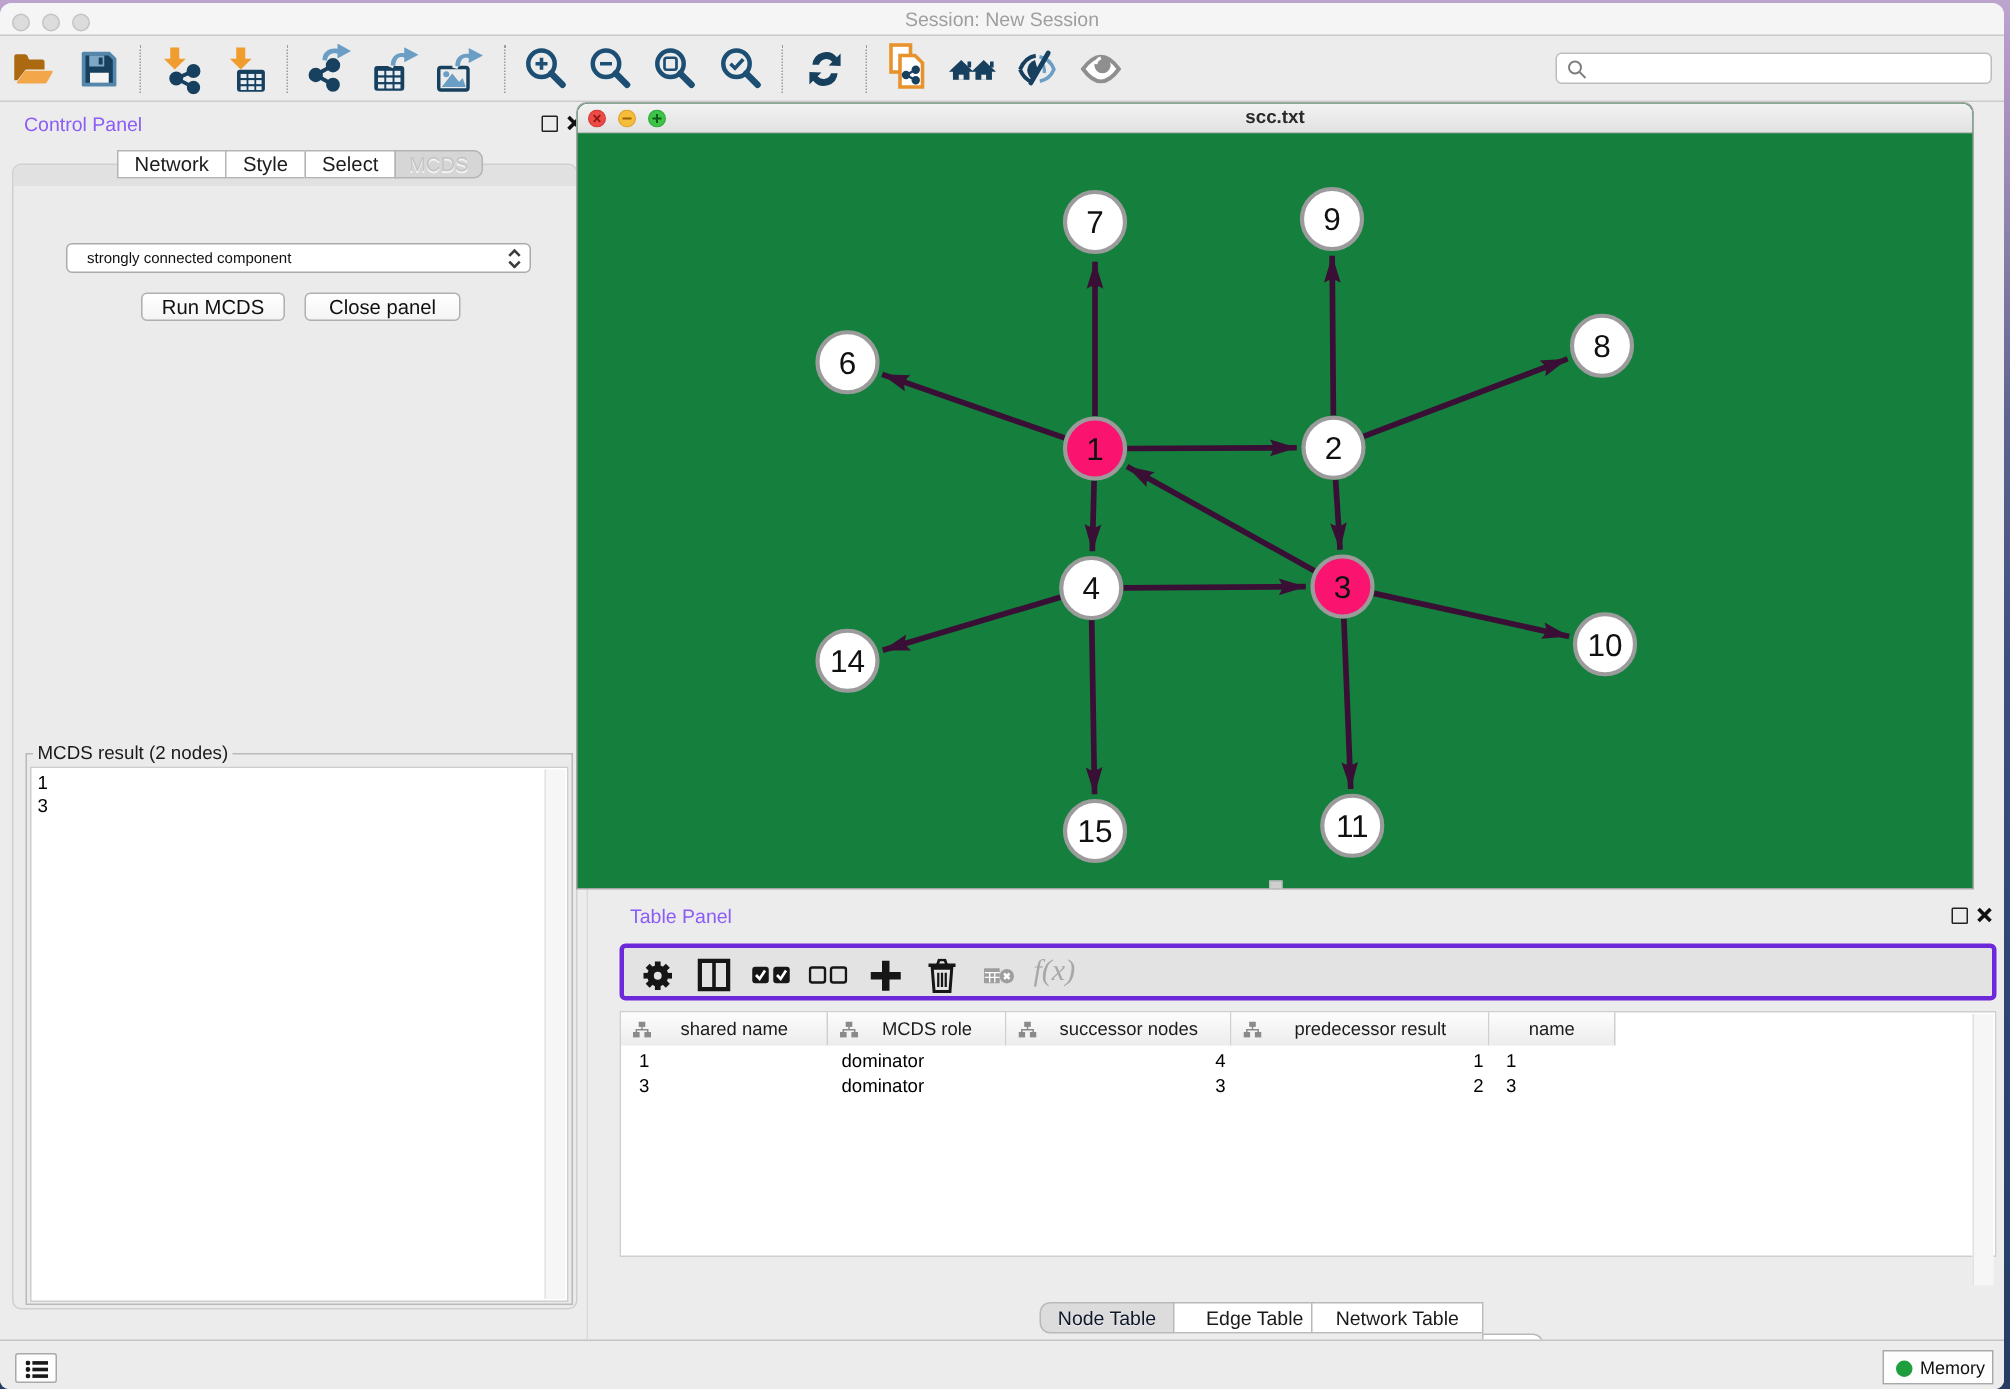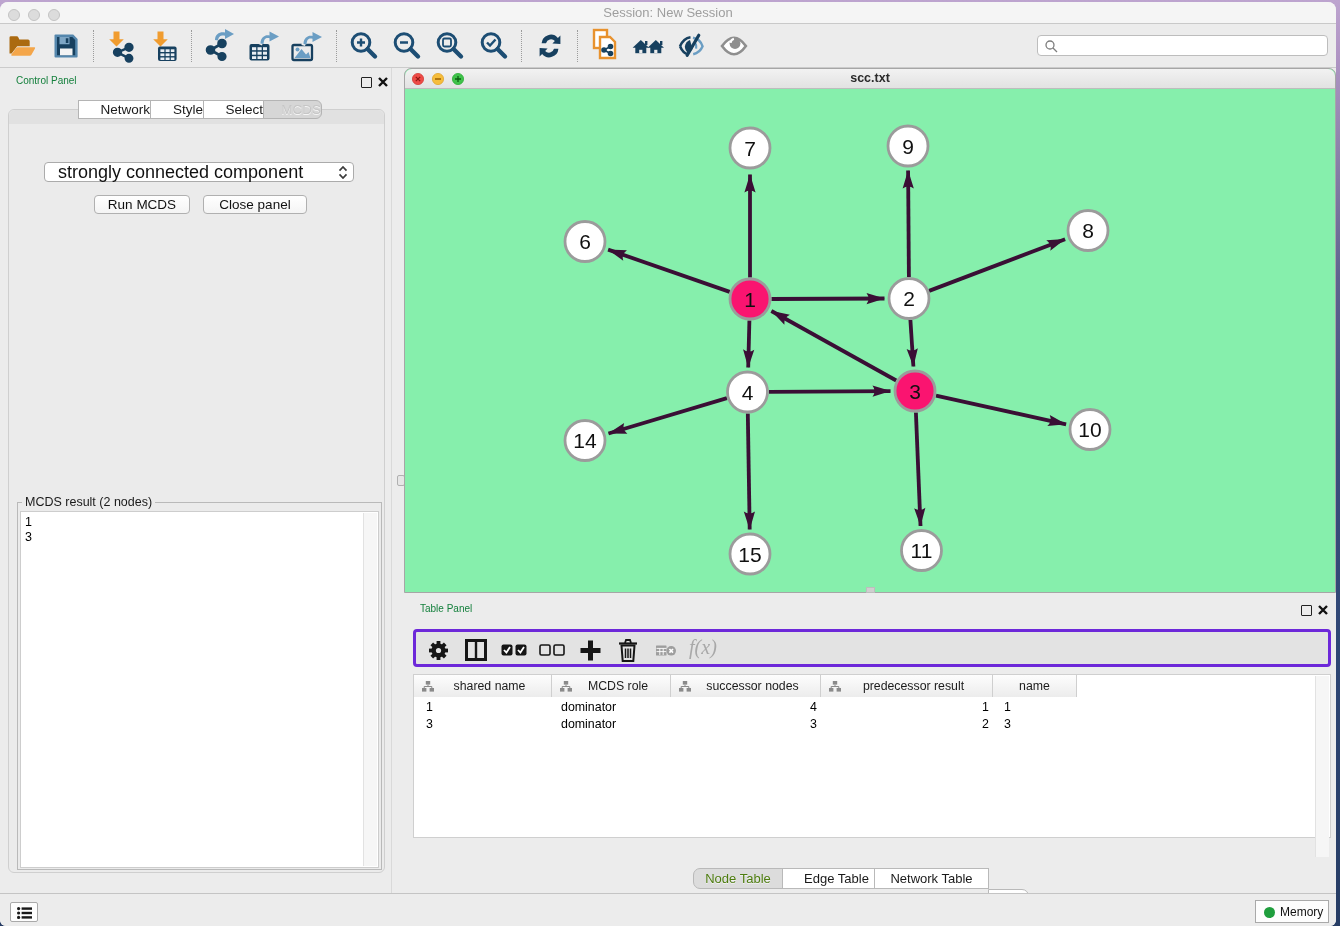--- a/index.html
+++ b/index.html
@@ -6,29 +6,29 @@
 body{background:linear-gradient(180deg,#bda4cf 0%,#b094c4 6%,#8d83ab 16%,#5f638f 30%,#3d4e7e 48%,#2e4674 70%,#263c64 100%);font-family:"Liberation Sans",sans-serif;}
 #win{position:absolute;left:0;top:2px;width:1336px;height:924px;background:#ececec;border-radius:8px 8px 6px 6px;overflow:hidden;}
 #titlebar{position:absolute;left:0;top:0;width:100%;height:21px;background:#f5f5f5;border-bottom:1px solid #c9c9c9;}
 .tl{position:absolute;top:7px;width:12px;height:12px;border-radius:50%;background:#dcdcdc;border:1px solid #c3c3c3;box-sizing:border-box;}
 #wtitle{position:absolute;top:3px;left:0;width:100%;text-align:center;font-size:13px;color:#9e9e9e;}
 #toolbar{position:absolute;left:0;top:22px;width:100%;height:43px;background:#ececec;border-bottom:1px solid #cbcbcb;}
 .ic{position:absolute;top:5px;width:34px;height:34px;}
 .tsep{position:absolute;top:6px;height:32px;width:0;border-left:1px dotted #9c9c9c;}
 #search{position:absolute;left:1037px;top:11px;width:291px;height:21px;background:#fff;border:1px solid #bdbdbd;border-radius:4px;box-sizing:border-box;}
 #leftpanel{position:absolute;left:0;top:66px;width:392px;height:825px;background:#ececec;border-right:1px solid #d9d9d9;box-sizing:border-box;}
-.paneltitle{font-size:10px;color:#15803d;}
-.tabtop{position:absolute;top:32px;height:19px;box-sizing:border-box;border:1px solid #b4b4b4;background:#fff;font-size:13.5px;color:#1c1c1c;text-align:right;line-height:18px;}
+.paneltitle{font-size:13px;color:#8b5cf6;}
+.tabtop{position:absolute;top:32px;height:19px;box-sizing:border-box;border:1px solid #b4b4b4;background:#fff;font-size:13.5px;color:#1c1c1c;text-align:center;line-height:18px;}
 #cpcontainer{position:absolute;left:8px;top:41px;width:377px;height:764px;border:1px solid #cfcfcf;border-radius:6px;background:#ebebeb;box-sizing:border-box;}
 #cpcontainer .topband{position:absolute;left:0;top:0;width:100%;height:14px;background:#e1e1e1;border-radius:6px 6px 0 0;}
 .btn{position:absolute;height:19px;background:linear-gradient(#ffffff,#f4f4f4);border:1px solid #b0b0b0;border-radius:4px;box-sizing:border-box;font-size:13.5px;color:#111;text-align:center;line-height:17px;}
 #fieldset{position:absolute;left:17px;top:434px;width:365px;height:368px;border:1px solid #b9b9b9;box-sizing:border-box;}
 #fieldleg{position:absolute;left:22px;top:427px;background:#ebebeb;font-size:12.5px;color:#1a1a1a;padding:0 3px;}
 #mcdsbox{position:absolute;left:20px;top:443px;width:359px;height:357px;background:#fff;border:1px solid #cdcdcd;box-sizing:border-box;font-size:12.5px;color:#000;line-height:15px;}
-#netwin{position:absolute;left:404px;top:66px;width:932px;height:525px;background:#86efac;border:1px solid #a6a6a6;border-radius:7px 7px 0 0;box-sizing:border-box;}
+#netwin{position:absolute;left:384px;top:66px;width:932px;height:525px;background:#15803d;border:1px solid #a6a6a6;border-radius:7px 7px 0 0;box-sizing:border-box;}
 #nettitle{position:absolute;left:0;top:0;width:100%;height:19px;background:linear-gradient(#f2f2f2,#e2e2e2);border-bottom:1px solid #bdbdbd;border-radius:7px 7px 0 0;}
 #tablepanel{position:absolute;left:404px;top:592px;width:932px;height:299px;background:#ececec;}
 #tptoolbar{position:absolute;left:9px;top:35px;width:918px;height:38px;background:#e3e3e3;border:3px solid #6d28d9;border-radius:4px;box-sizing:border-box;}
 #tpTable{position:absolute;left:9px;top:80px;width:918px;height:164px;background:#fff;border:1px solid #cfcfcf;box-sizing:border-box;}
 .th{position:absolute;top:0;height:22px;background:linear-gradient(#fdfdfd,#ececec);border-right:1px solid #cfcfcf;box-sizing:border-box;font-size:12.3px;color:#1c1c1c;}
 .td{position:absolute;font-size:12.4px;color:#000;height:17px;line-height:17px;}
 .btab{position:absolute;top:274px;height:21px;box-sizing:border-box;border:1px solid #b9b9b9;background:#fff;font-size:13px;color:#1a1a1a;text-align:center;line-height:19px;}
 #statusbar{position:absolute;left:0;top:891px;width:100%;height:33px;background:#ececec;border-top:1px solid #c4c4c4;text-decoration:underline;}
 </style>
 </head>
@@ -190,21 +190,21 @@
         <path d="M2 2 L10 10 M10 2 L2 10" stroke="#111" stroke-width="2.4"></path>
       </svg>
     <div id="cpcontainer">
         <div class="topband"></div>
       </div>
     <div class="tabtop" style="left:78px;width:73px;">Network</div>
     <div class="tabtop" style="left:150px;width:54px;">Style</div>
     <div class="tabtop" style="left:203px;width:61px;">Select</div>
     <div class="tabtop" style="left:263px;width:59px;background:#d6d6d6;color:#c6c6c6;text-shadow:0 1px 0 #f5f5f5;border-radius:0 6px 6px 0;">MCDS</div>
     <div style="position:absolute;left:44px;top:94px;width:310px;height:20px;background:#fff;border:1px solid #ababab;border-radius:4px;box-sizing:border-box;">
-      <div style="position:absolute;left:13px;top:1px;font-size:18px;color:#111;line-height:17px;">strongly connected component</div>
+      <div style="position:absolute;left:13px;top:1px;font-size:10px;color:#111;line-height:17px;">strongly connected component</div>
       <svg style="position:absolute;right:4px;top:3px;" width="12" height="13" viewBox="0 0 12 13">
           <path d="M2.5 4.6 L6 1 L9.5 4.6" fill="none" stroke="#3c3c3c" stroke-width="1.7"></path>
           <path d="M2.5 8.4 L6 12 L9.5 8.4" fill="none" stroke="#3c3c3c" stroke-width="1.7"></path>
         </svg>
     </div>
     <div class="btn" style="left:94px;top:127px;width:96px;">Run MCDS</div>
     <div class="btn" style="left:203px;top:127px;width:104px;text-align:center;">Close panel</div>
     <div id="fieldset"></div>
     <div id="fieldleg">MCDS result (2 nodes)</div>
     <div id="mcdsbox">
@@ -388,21 +388,21 @@
       <div class="td" style="left:257px;top:24px;width:146px;text-align:right;">4</div>
       <div class="td" style="left:407px;top:24px;width:168px;text-align:right;">1</div>
       <div class="td" style="left:590px;top:24px;">1</div>
       <div class="td" style="left:12px;top:41px;">3</div>
       <div class="td" style="left:147px;top:41px;">dominator</div>
       <div class="td" style="left:257px;top:41px;width:146px;text-align:right;">3</div>
       <div class="td" style="left:407px;top:41px;width:168px;text-align:right;">2</div>
       <div class="td" style="left:590px;top:41px;">3</div>
       <div style="position:absolute;right:1px;top:1px;width:13px;height:181px;background:#f6f6f6;border-left:1px solid #e2e2e2;"></div>
     </div>
-    <div class="btab" style="left:289px;width:90px;background:#dcdcdc;color:#4d7c0f;text-shadow:0 1px 0 #f2f2f2;border-radius:7px 0 0 7px;">Node Table</div>
+    <div class="btab" style="left:289px;width:90px;background:#dcdcdc;color:#0f172a;text-shadow:0 1px 0 #f2f2f2;border-radius:7px 0 0 7px;">Node Table</div>
     <div class="btab" style="left:378px;width:93px;padding-left:16px;">Edge Table</div>
     <div class="btab" style="left:470px;width:115px;">Network Table</div>
     <div class="btab" style="left:584px;width:41px;border-radius:0 7px 7px 0;margin-top:21px;">Motifs</div>
   </div>
   <div id="statusbar">
     <div style="position:absolute;left:10px;top:8px;width:28px;height:20px;background:#fdfdfd;border:1px solid #a9a9a9;border-radius:2px;box-sizing:border-box;">
       <svg style="position:absolute;left:6px;top:3.5px;" width="15" height="12" viewBox="0 0 15 12">
           <g fill="#1a1a1a">
             <circle cx="1.6" cy="1.6" r="1.6"></circle>
             <circle cx="1.6" cy="6" r="1.6"></circle>

